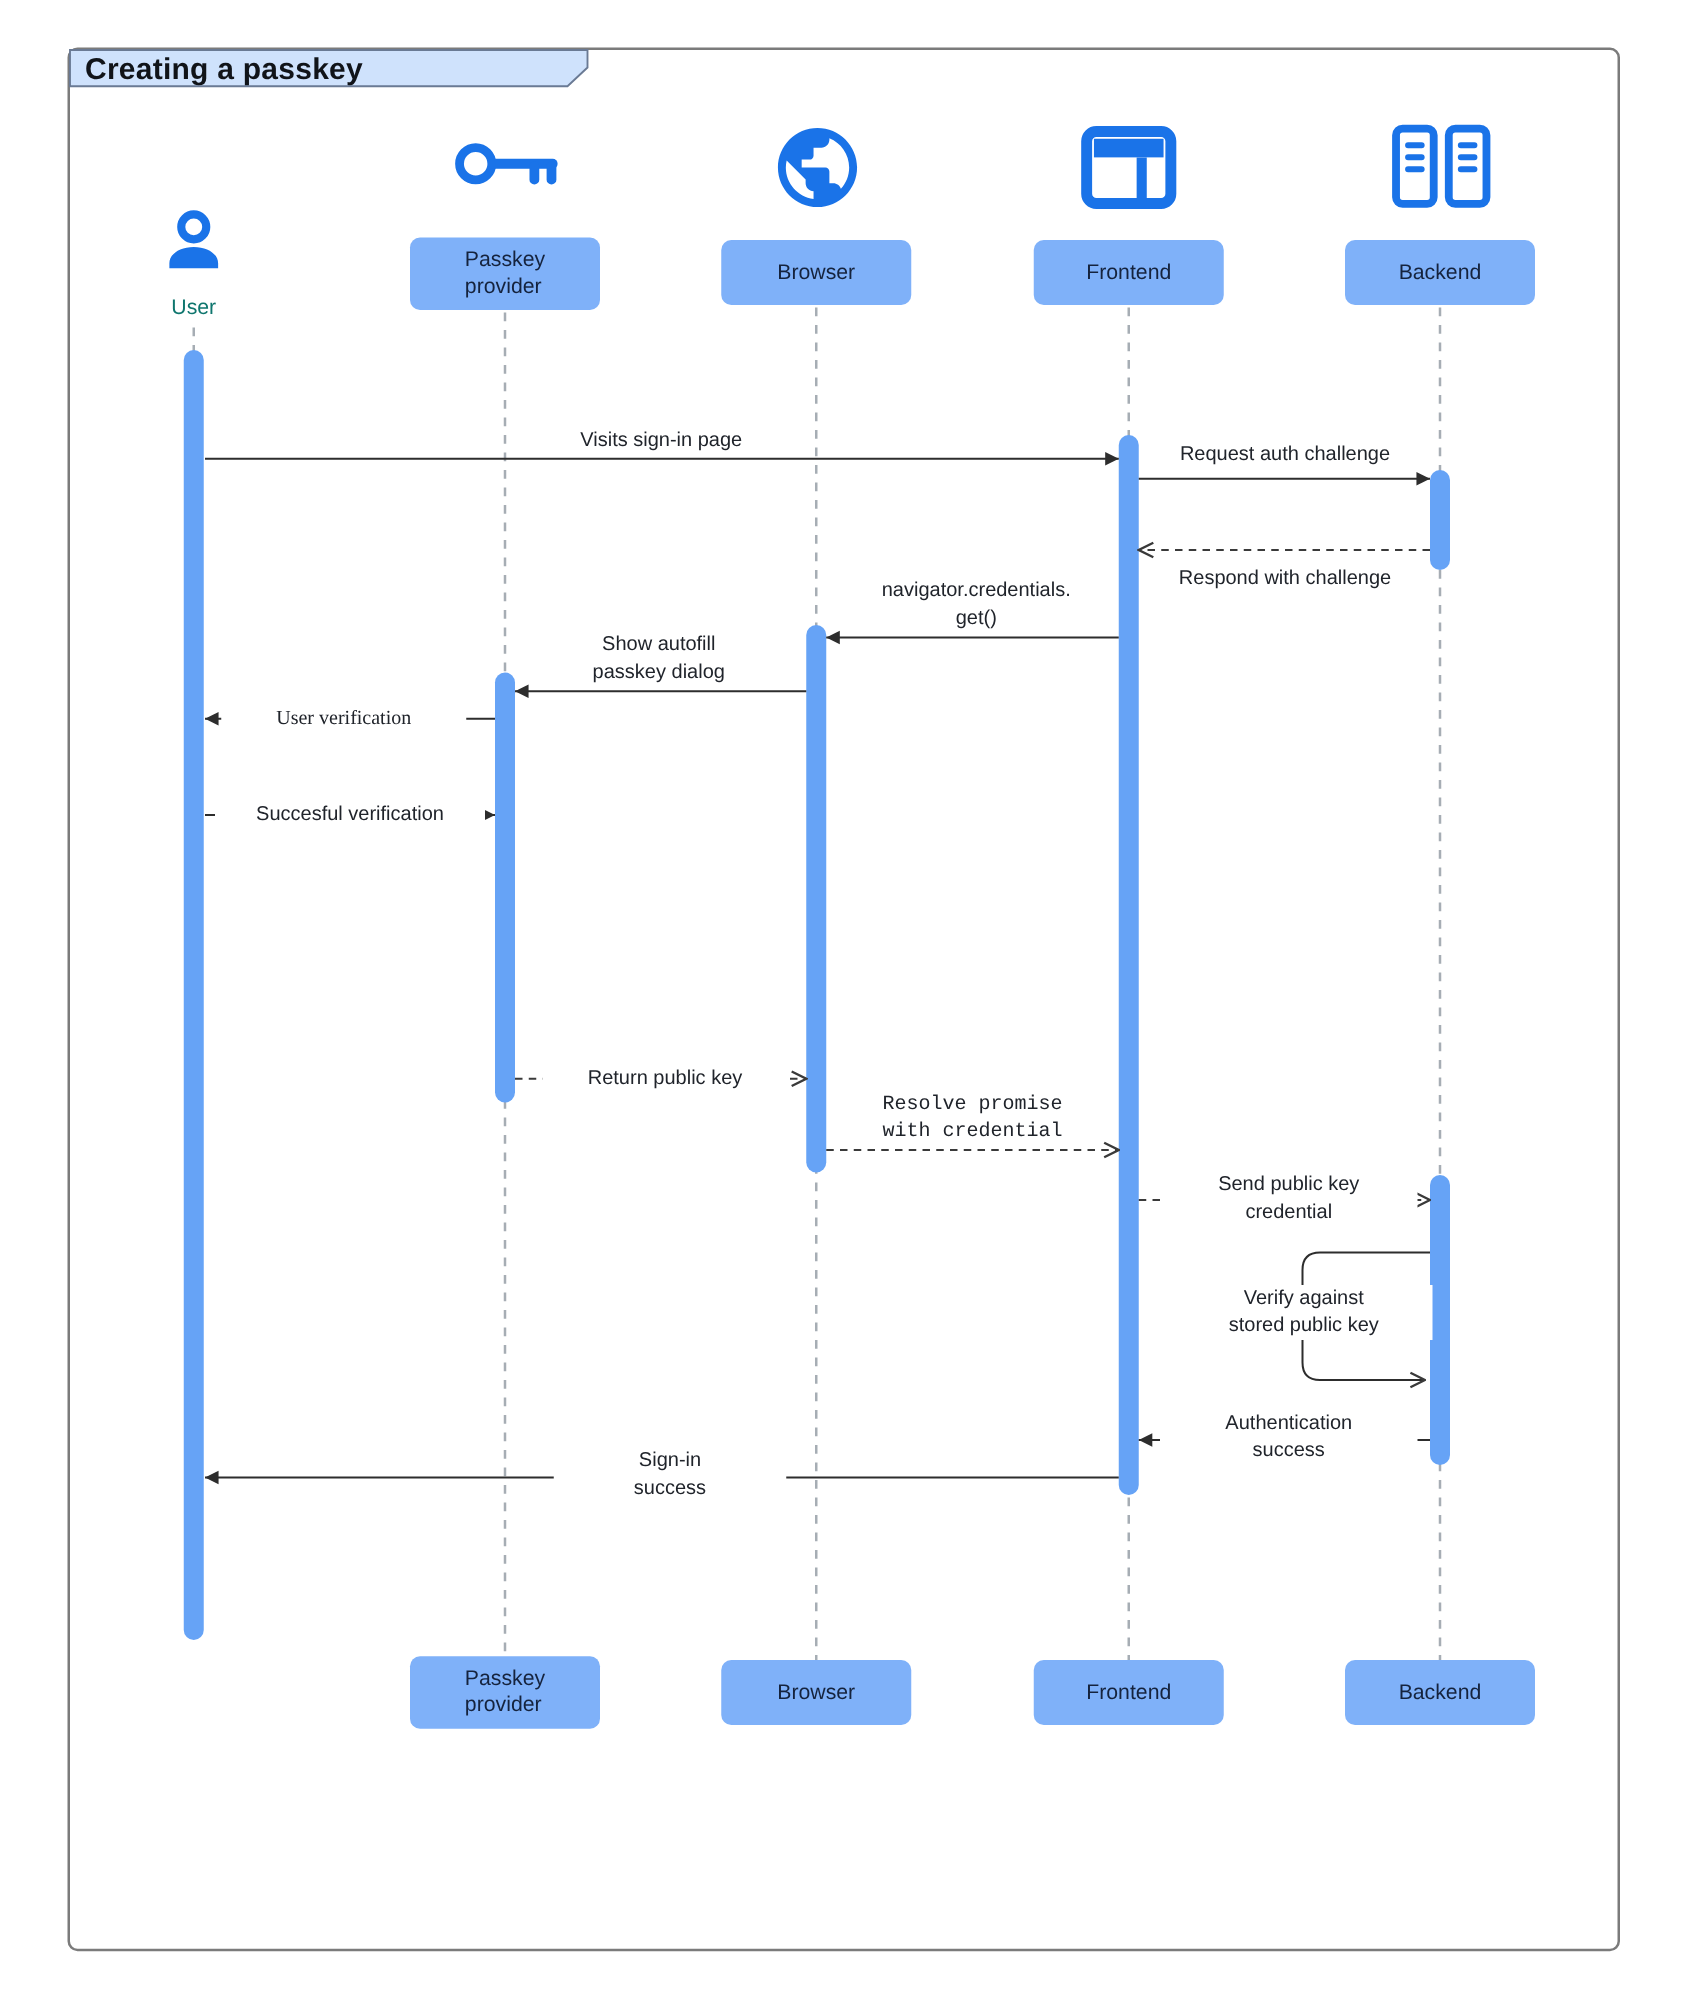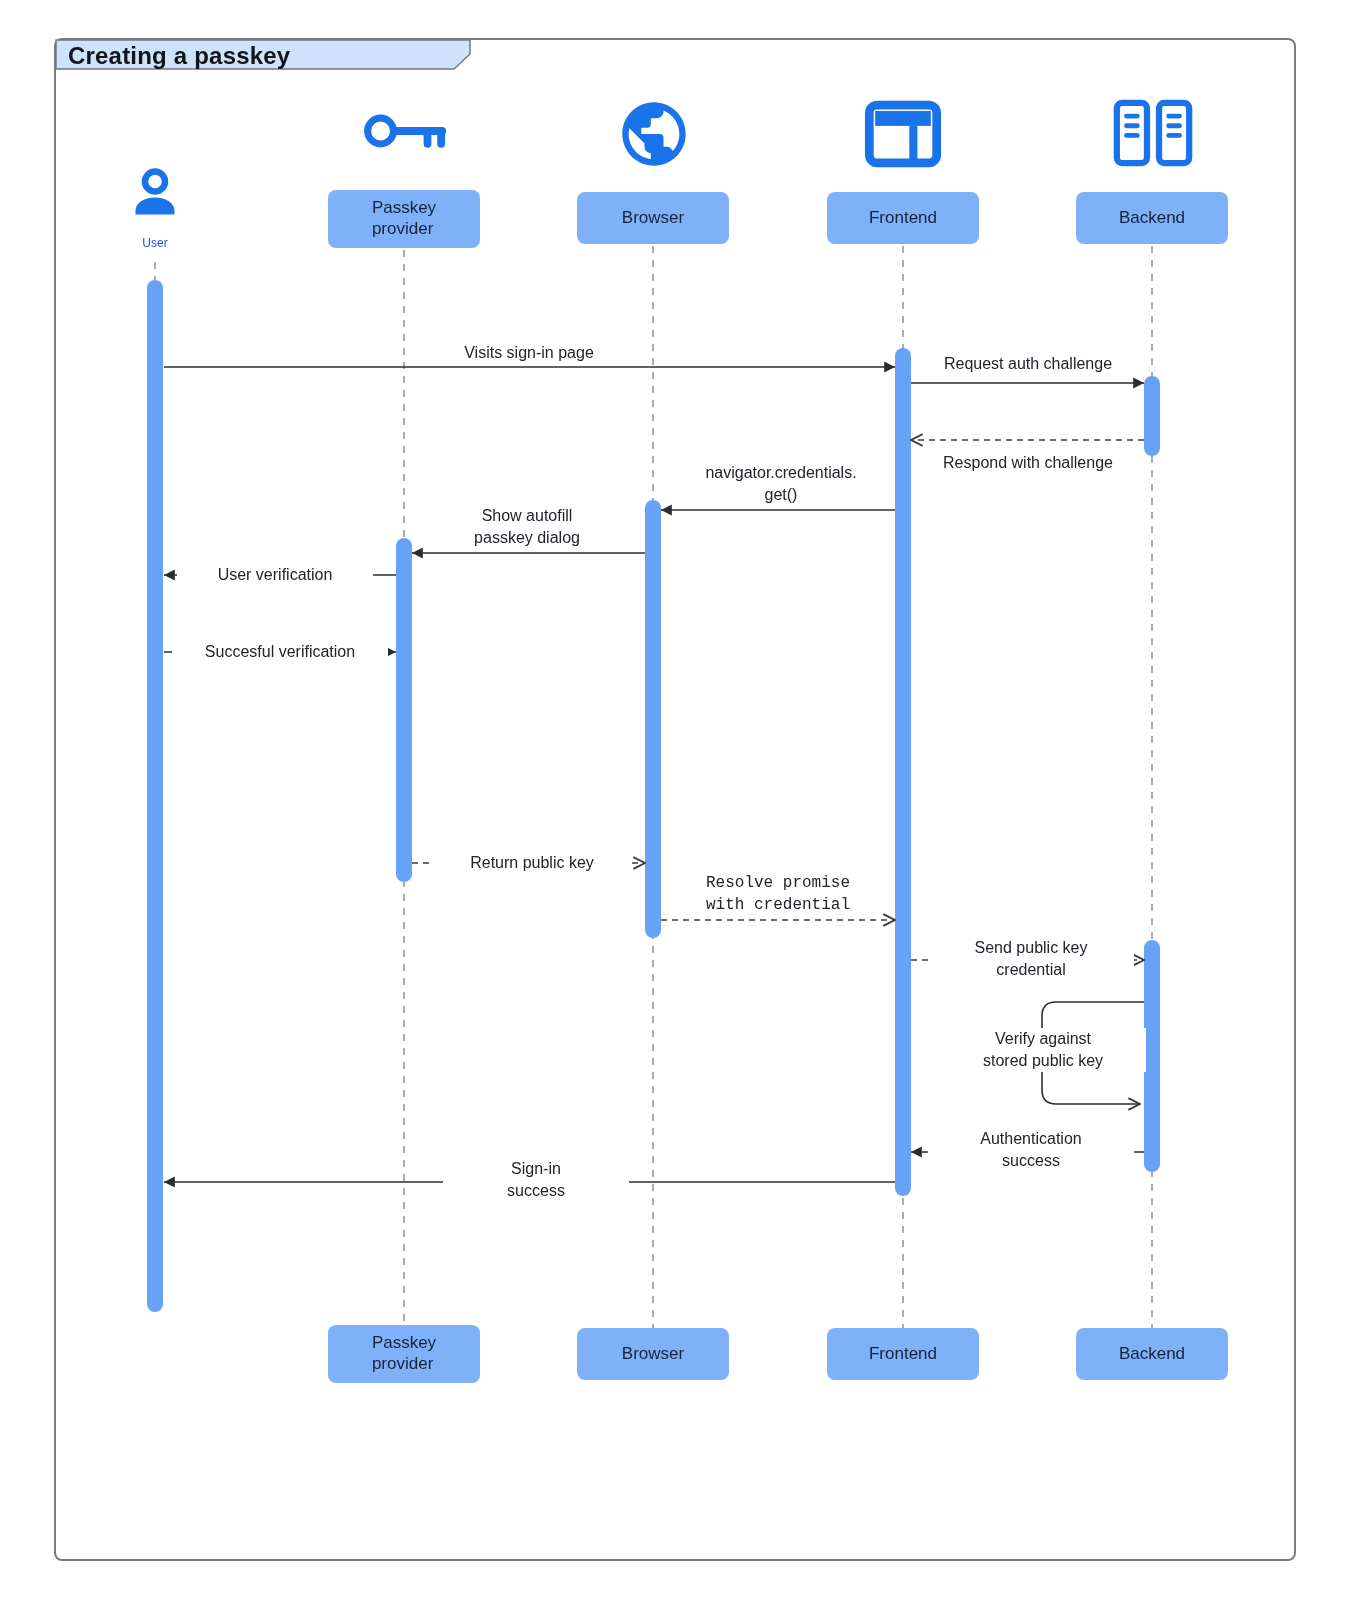--- a/index.html
+++ b/index.html
@@ -9,21 +9,21 @@
   .layer { position:absolute; left:0; top:0; pointer-events:none; }
   .title-text { position:absolute; left:68px; top:42px; font-size:24px; font-weight:bold;
                 color:#111419; letter-spacing:0.2px; }
   .actor-box { position:absolute; width:152px; background:#7fb1f9; border-radius:8px;
                display:flex; align-items:center; justify-content:center; 
                font-size:17px; color:#15233d; white-space:pre-line; line-height:1.22; }
   .bar { position:absolute; width:16px; background:#66a3f6; border-radius:8px; }
   .msg-label { position:absolute; font-size:16px; color:#20242b; text-align:center;
                white-space:pre-line; line-height:1.38; }
   .msg-label.bg { background:#ffffff; padding:0 3px; }
-  .user-label { position:absolute; font-size:12px; color:#1d4ed8; text-align:center; }
+  .user-label { position:absolute; font-size:17px; color:#0f766e; text-align:center; }
   .icon-wrap { position:absolute; display:flex; align-items:center; justify-content:center; }
 </style>
 </head>
 <body>
 
 <div class="canvas">
 
   <div class="frame"></div>
 
   <svg class="layer" width="1349" height="1600">
@@ -129,21 +129,21 @@
   <div class="actor-box" style="left:827px; top:1328px; height:52px;">Frontend</div>
   <div class="actor-box" style="left:1076px; top:1328px; height:52px;">Backend</div>
 
   <div class="msg-label" style="left:409px; top:342px; width:240px;">Visits sign-in page</div>
   <div class="msg-label" style="left:908px; top:353px; width:240px;">Request auth challenge</div>
   <div class="msg-label" style="left:908px; top:452px; width:240px;">Respond with challenge</div>
   <div class="msg-label" style="left:407px; top:505px; width:240px;">Show autofill
 passkey dialog</div>
   <div class="msg-label" style="left:661px; top:462px; width:240px;">navigator.credentials.
 get()</div>
-  <div class="msg-label bg" style="left:177px; top:564px; width:190px;">User verification</div>
+  <div class="msg-label bg" style="left:177px; top:564px; width:190px;font-family:Liberation Serif, serif;">User verification</div>
   <div class="msg-label bg" style="left:172px; top:641px; width:210px;">Succesful verification</div>
   <div class="msg-label bg" style="left:434px; top:852px; width:190px;">Return public key</div>
   <div class="msg-label" style="left:658px; top:872px; width:240px;font-family:Liberation Mono, monospace;">Resolve promise
 with credential</div>
   <div class="msg-label bg" style="left:928px; top:937px; width:200px;">Send public key
 credential</div>
   <div class="msg-label bg" style="left:940px; top:1028px; width:200px;">Verify against
 stored public key</div>
   <div class="msg-label bg" style="left:928px; top:1128px; width:200px;">Authentication
 success</div>

